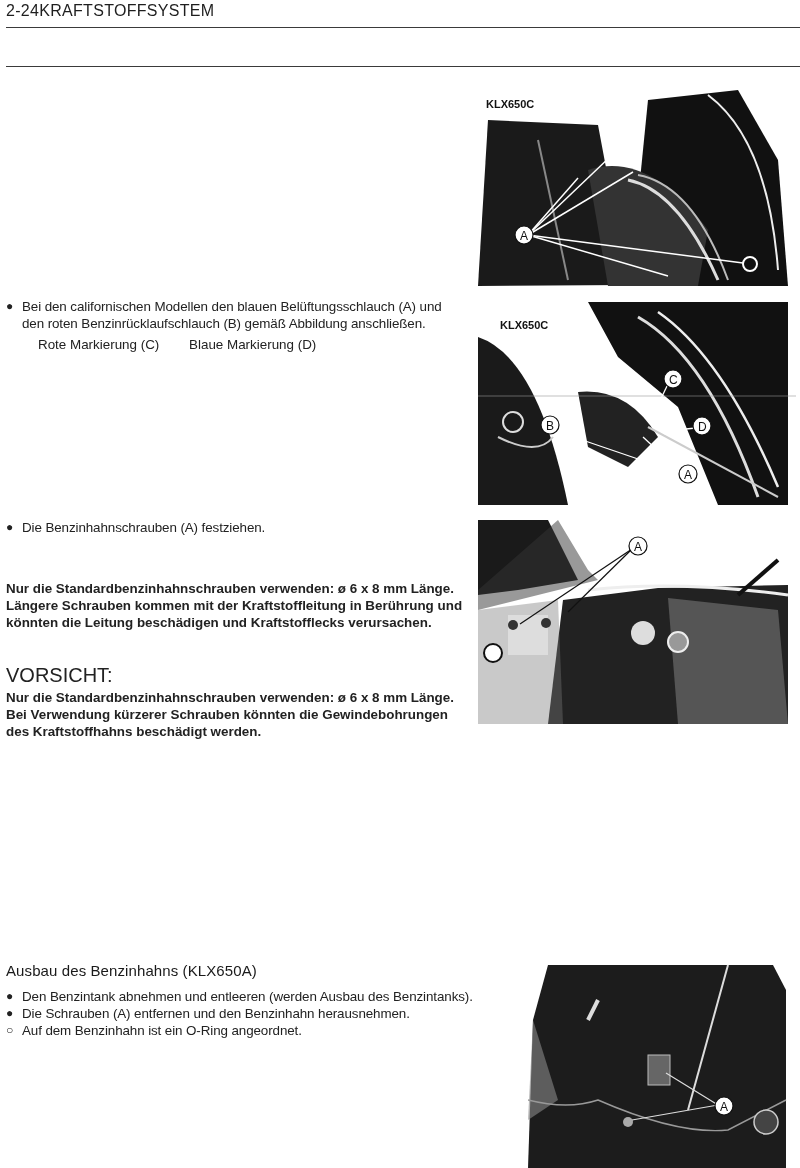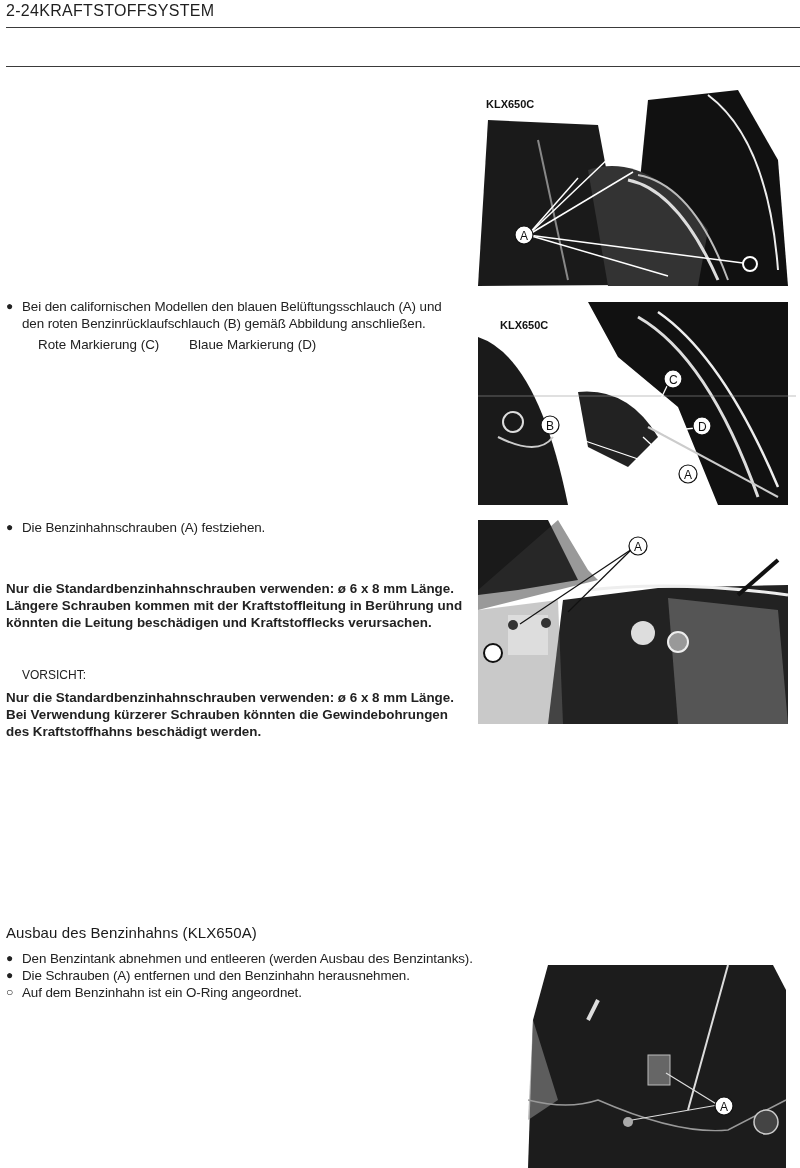--- a/index.html
+++ b/index.html
@@ -59,25 +59,25 @@
     <span class="glyph">●</span>
     <span class="body">Die Benzinhahnschrauben (A) festziehen.</span>
   </div>
 </div>
 
 <div class="txt" style="top:574px;">
   <div class="bold" style="margin-top:6px;">Nur die Standardbenzinhahnschrauben verwenden: ø 6 x 8 mm Länge. Längere Schrauben kommen mit der Kraftstoffleitung in Berührung und könnten die Leitung beschädigen und Kraftstofflecks verursachen.</div>
 </div>
 
 <div class="txt" style="top:667px;">
-  <div style="font-size:12px;margin-left:16px;">VORSICHT:</div>
+  <div style="font-size:20px;">VORSICHT:</div>
   <div class="bold" style="margin-top:5px;">Nur die Standardbenzinhahnschrauben verwenden: ø 6 x 8 mm Länge. Bei Verwendung kürzerer Schrauben könnten die Gewindebohrungen des Kraftstoffhahns beschädigt werden.</div>
 </div>
 
-<div class="txt" style="top:924px; width:470px;">
+<div class="txt" style="top:962px; width:470px;">
   <div class="sect-head">Ausbau des Benzinhahns (KLX650A)</div>
   <div style="margin-top:9px;">
     <div class="bul">
       <span class="glyph">●</span>
       <span class="body">Den Benzintank abnehmen und entleeren (werden Ausbau des Benzintanks).</span>
     </div>
     <div class="bul">
       <span class="glyph">●</span>
       <span class="body">Die Schrauben (A) entfernen und den Benzinhahn herausnehmen.</span>
     </div>

